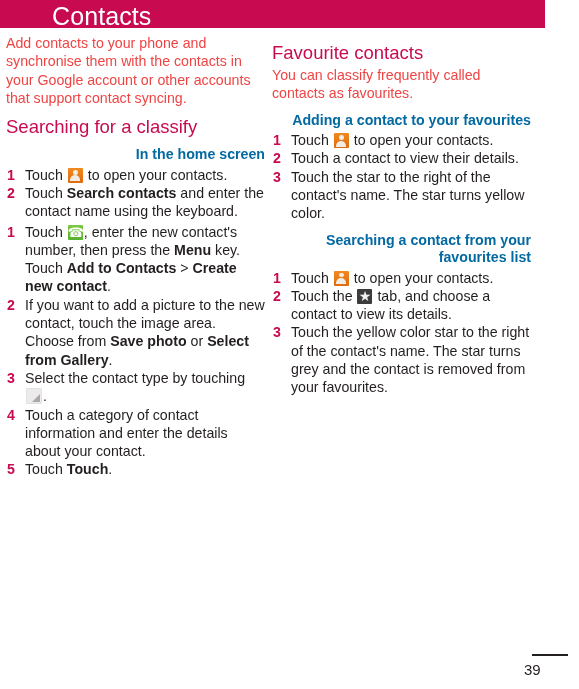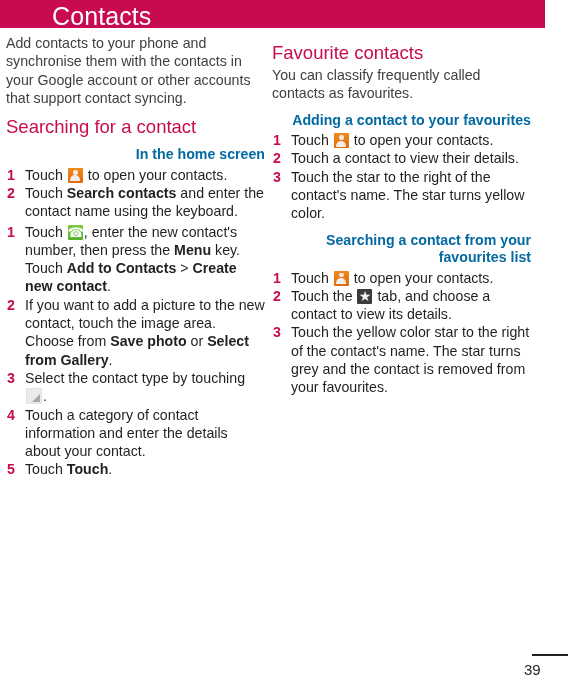--- a/index.html
+++ b/index.html
@@ -43,21 +43,21 @@
     width: 259px;
   }
   .col-left  { left: 6px; }
   .col-right { left: 272px; }
 
   
   p.body {
     margin: 0 0 9px 0;
     font-size: 14.2px;
     line-height: 18.3px;
-    color: #404040;
+    color: #ef4444;
   }
   h2.section {
     margin: 8px 0 3px 0;
     font-size: 18.5px;
     line-height: 21px;
     color: #c80b50;
     font-weight: 400;
   }
   h3.subsection {
     margin: 9px 0 2px 0;
@@ -191,21 +191,21 @@
 </head>
 <body>
 
 <div class="header-bar"></div>
 <div class="header-title">Contacts</div>
 
 <div class="col col-left">
 
   <p class="body">Add contacts to your phone and synchronise them with the contacts in your Google account or other accounts that support contact syncing.</p>
 
-  <h2 class="section">Searching for a contact</h2>
+  <h2 class="section">Searching for a classify</h2>
   <h3 class="subsection">In the home screen</h3>
   <ol class="steps">
       <li><span class="num">1</span>Touch <span class="ico ico-contacts"></span> to open your contacts.</li>
       <li><span class="num">2</span>Touch <b>Search contacts</b> and enter the contact name using the keyboard.</li>
     </ol>
 
   <ol class="steps">
       <li><span class="num">1</span>Touch <span class="ico ico-phone"></span>, enter the new contact's number, then press the <b>Menu</b> key. Touch <b>Add to Contacts</b> &gt; <b>Create new contact</b>.</li>
       <li><span class="num">2</span>If you want to add a picture to the new contact, touch the image area. Choose from <b>Save photo</b> or <b>Select from Gallery</b>.</li>
       <li><span class="num">3</span>Select the contact type by touching <span class="ico ico-dropdown"></span>.</li>

